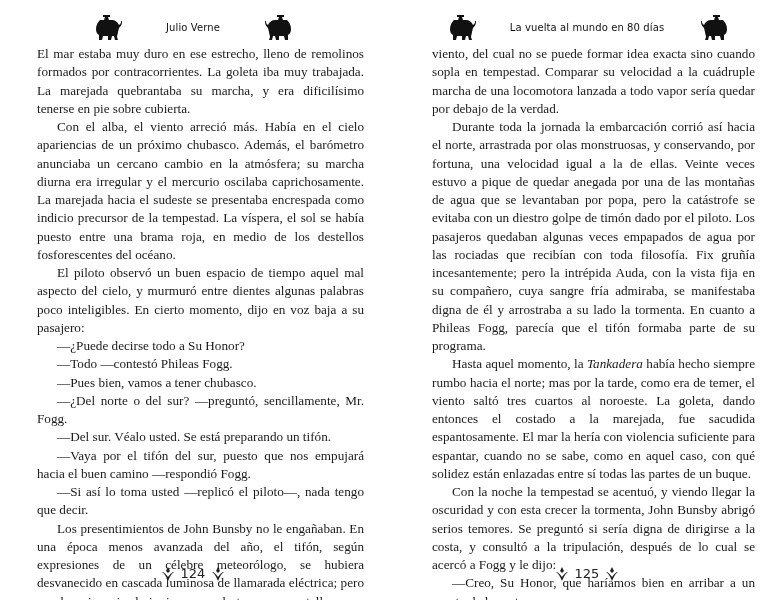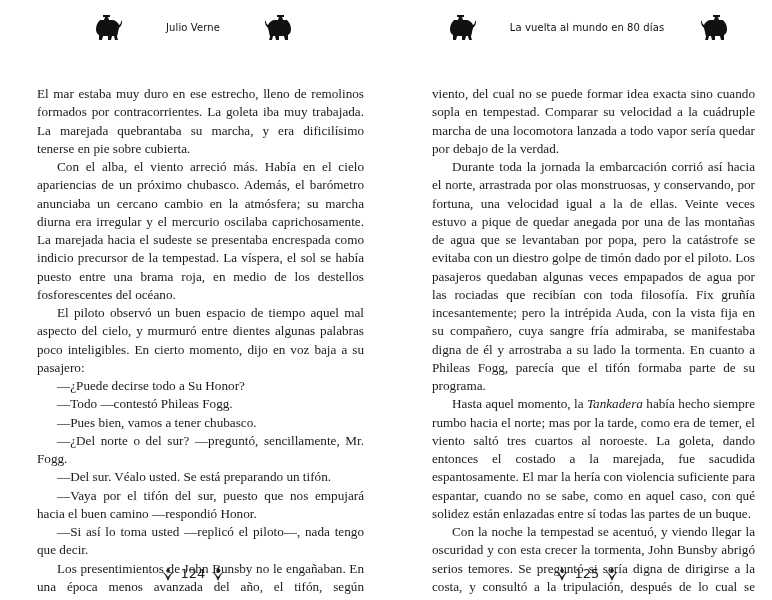--- a/index.html
+++ b/index.html
@@ -8,21 +8,21 @@
   .page.left { left: 0; width: 386px; }
   .page.right { left: 394px; width: 386px; }
   .running-head { position: absolute; top: 14px; height: 34px; left: 0; right: 0; }
   .running-head .title { position: absolute; top: 8px; left: 0; right: 0; text-align: center; font-family: "DejaVu Sans", "Liberation Sans", sans-serif; font-size: 10px; color: #111; letter-spacing: 0.1px; }
   .elephant { position: absolute; top: 0; width: 30px; height: 28px; }
   .elephant svg { width: 30px; height: 28px; display: block; }
   .body-text { position: absolute; top: 45px; font-size: 13.2px; line-height: 18.25px; text-align: justify; hyphens: manual; }
   .left .body-text { left: 37px; width: 327px; }
   .right .body-text { left: 38px; width: 323px; }
   .body-text p { margin: 0; text-indent: 20px; }
-  .body-text p.noindent { text-indent: 0; margin-top: 40px; }
+  .body-text p.noindent { text-indent: 0; }
   .body-text em { font-style: italic; }
   .folio { position: absolute; top: 566px; left: 0; right: 0; text-align: center; font-family: "DejaVu Sans", "Liberation Sans", sans-serif; font-size: 13px; color: #222; display: flex; justify-content: center; align-items: flex-start; gap: 6px; }
   .orn svg { width: 14px; height: 16px; display: block; }
 </style>
 </head>
 <body>
 
 <div class="page left">
   <div class="running-head">
     <span class="elephant" style="left:93px;">
@@ -41,21 +41,21 @@
   </div>
   <div class="body-text">
       <p class="noindent">El mar estaba muy duro en ese estrecho, lleno de remolinos formados por contracorrientes. La goleta iba muy trabajada. La marejada quebrantaba su marcha, y era dificilísimo tenerse en pie sobre cubierta.</p>
       <p>Con el alba, el viento arreció más. Había en el cielo apariencias de un próximo chubasco. Además, el barómetro anunciaba un cercano cambio en la atmósfera; su marcha diurna era irregular y el mercurio oscilaba caprichosamente. La marejada hacia el sudeste se presentaba encrespada como indicio precursor de la tempestad. La víspera, el sol se había puesto entre una brama roja, en medio de los destellos fosforescentes del océano.</p>
       <p>El piloto observó un buen espacio de tiempo aquel mal aspecto del cielo, y murmuró entre dientes algunas palabras poco inteligibles. En cierto momento, dijo en voz baja a su pasajero:</p>
       <p>—¿Puede decirse todo a Su Honor?</p>
       <p>—Todo —contestó Phileas Fogg.</p>
       <p>—Pues bien, vamos a tener chubasco.</p>
       <p>—¿Del norte o del sur? —preguntó, sencillamente, Mr. Fogg.</p>
       <p>—Del sur. Véalo usted. Se está preparando un tifón.</p>
-      <p>—Vaya por el tifón del sur, puesto que nos empujará hacia el buen camino —respondió Honor.</p>
+      <p>—Vaya por el tifón del sur, puesto que nos empujará hacia el buen camino —respondió Fogg.</p>
       <p>—Si así lo toma usted —replicó el piloto—, nada tengo que decir.</p>
       <p>Los presentimientos de John Bunsby no le engañaban. En una época menos avanzada del año, el tifón, según expresiones de un célebre meteorólogo, se hubiera desvanecido en cascada luminosa de llamarada eléctrica; pero en el equinoccio de invierno era de temer que estallase con violencia.</p>
     </div>
   <div class="folio">
     <span class="orn">
       <svg viewBox="0 0 14 16">
           <path fill="#222" d="M7 1l2 4-2 2-2-2zM1 6c2 0 4 2 6 5 2-3 4-5 6-5-2 1-4 4-6 9C5 10 3 7 1 6z"></path>
         </svg>
     </span>
     <span>124</span>

